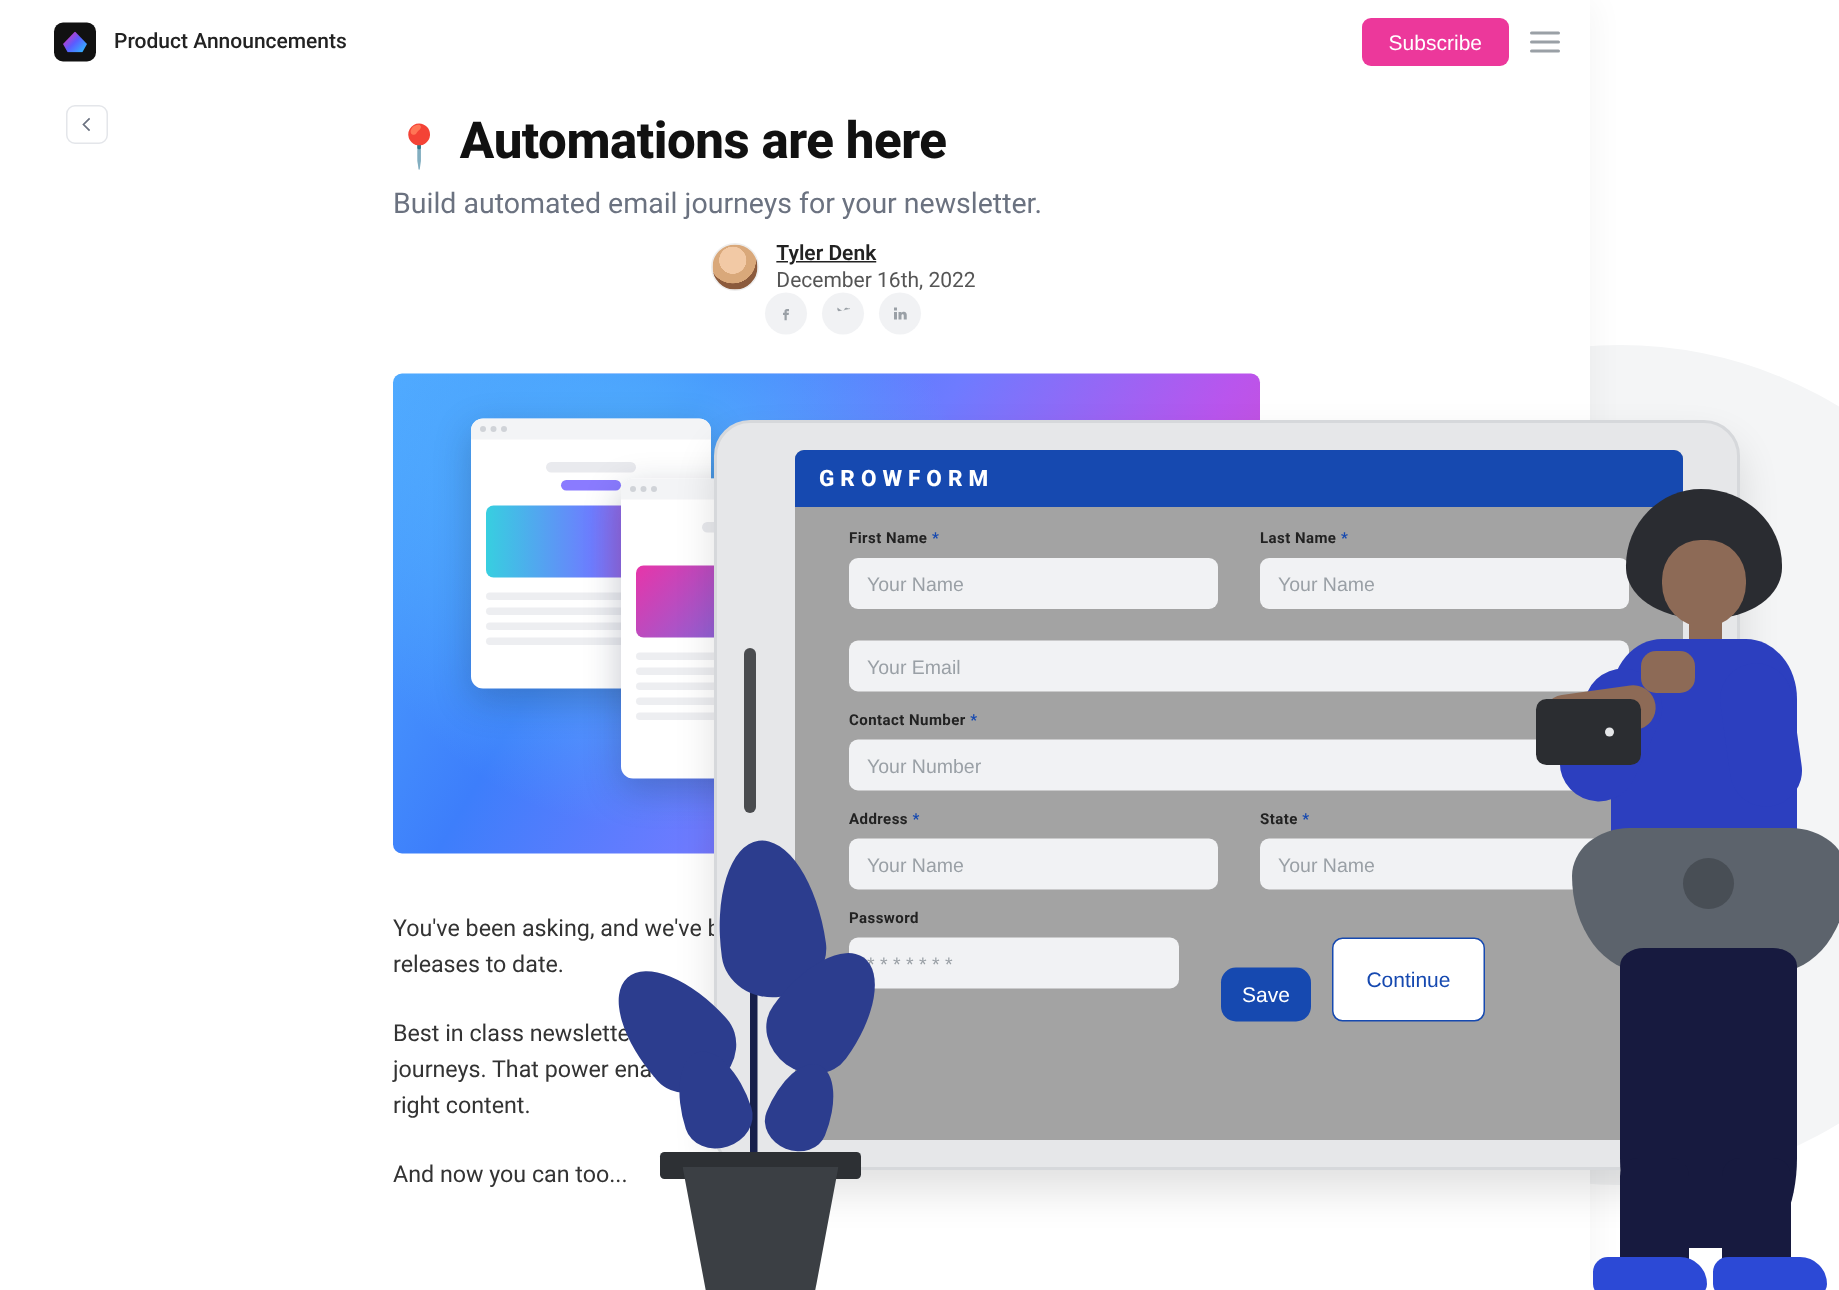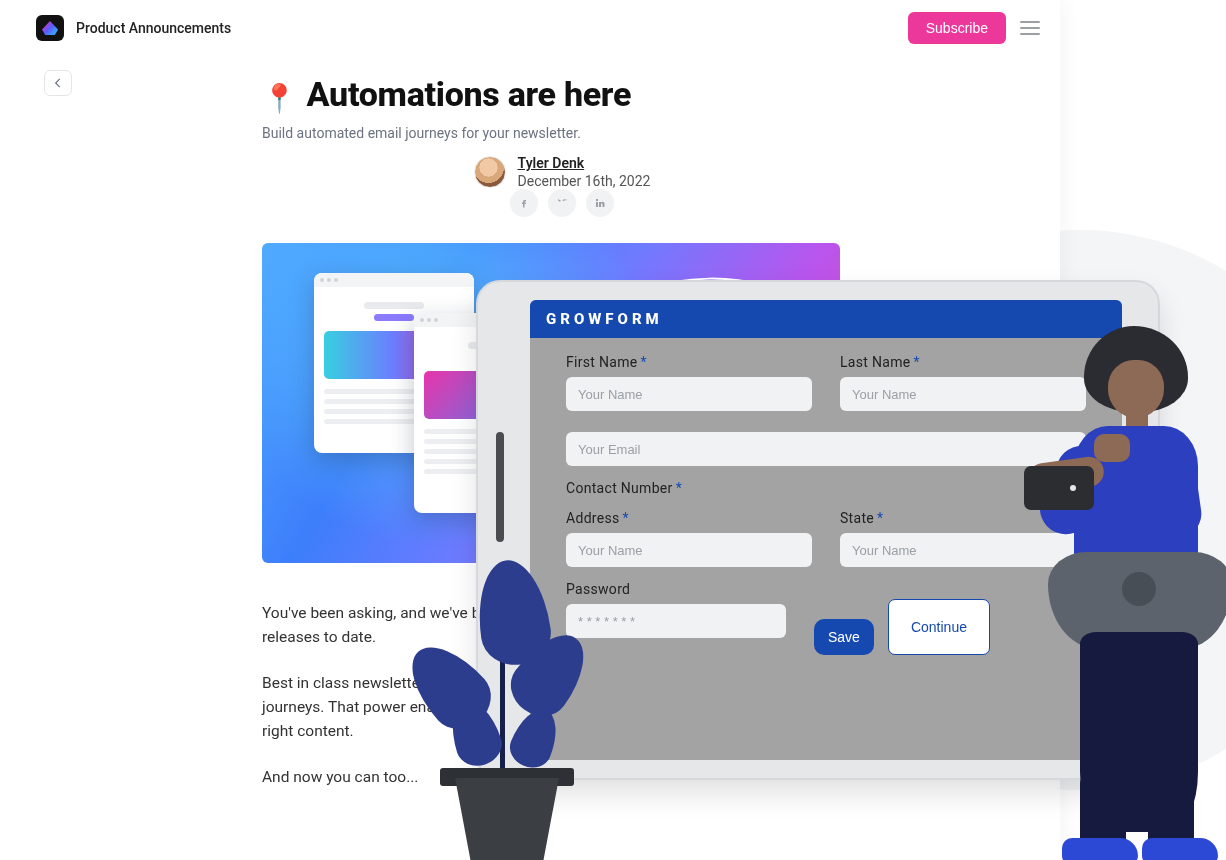--- a/index.html
+++ b/index.html
@@ -64,21 +64,21 @@
 }
 .back-btn svg { width: 14px; height: 14px; stroke:#6b7280; }
 
 .article {
   margin-left: 262px;
   width: 600px;
   padding-top: 18px;
 }
 .article h1 { font-size: 34px; font-weight: 800; color: #111; letter-spacing: -0.3px; }
 .pin { font-size: 28px; margin-right: 10px; vertical-align: -2px;}
-.subtitle { color: #6b7280; font-size: 14px; margin-top: 10px; }
+.subtitle { color: #6b7280; font-size: 19px; margin-top: 10px; }
 
 .byline-row { display: flex; align-items: center; justify-content: center; margin-top: 14px; flex-direction: column; }
 .byline { display:flex; align-items:center; gap:12px; }
 .avatar { width: 32px; height:32px; border-radius:50%; background: radial-gradient(circle at 45% 35%, #f2c9a5 0 35%, #d9a87a 36% 60%, #8b5a3c 61% 100%); border:1px solid #eee;}
 .author { font-size:14px; color:#222; text-decoration: underline; font-weight:600;}
 .date { font-size:14px; color:#555; margin-top:2px;}
 .socials { display:flex; gap:10px; }
 .soc {
   width:28px; height:28px; border-radius:50%; background:#f1f2f4;
   display:flex; align-items:center; justify-content:center; cursor:pointer;
@@ -126,21 +126,21 @@
   border-radius: 24px;
   border: 2px solid #d6d8db;
   box-shadow: 0 14px 28px rgba(0,0,0,.12);
   padding: 18px 36px 18px 52px;
 }
 .tablet-screen { background:#a3a3a3; width:100%; height:100%; border-radius:6px; position:relative; overflow:hidden; }
 .form-header { background:#1649b0; color:#fff; padding:10px 16px; font-weight:800; letter-spacing:4px; font-size:15px;}
 .form-body { padding: 16px 36px 20px 36px; }
 .row { display:flex; gap:28px; margin-bottom:14px;}
 .field { flex:1; }
-.label { font-size:14px; color:#222; font-weight:400; letter-spacing:.3px; }
+.label { font-size:10px; color:#222; font-weight:700; letter-spacing:.3px; }
 .req { color:#1649b0; margin-left:3px; }
 .input {
   margin-top:7px; height:34px; border-radius:6px; background:#f1f2f4;
   border:none; width:100%; padding:0 12px; font-size:13px; color:#555;
 }
 .input::placeholder { color:#9aa0a6; }
 .btn-row { display:flex; gap:14px; align-items:flex-end; justify-content:flex-start; }
 .save-btn { background:#1649b0; color:#fff; border:none; padding:10px 14px; border-radius:10px; font-size:14px; font-weight:400; cursor:pointer;}
 .continue-btn { background:#fff; color:#1649b0; border:1.5px solid #1649b0; padding:19px 22px; border-radius:7px; font-size:14px; font-weight:500; cursor:pointer;}
 .tablet-side { position:absolute; left:18px; top:150px; width:8px; height:110px; background:#4a4c4f; border-radius:4px;}
@@ -320,20 +320,21 @@
         </div>
       </div>
       <div class="row">
         <div class="field">
           <input class="input" placeholder="Your Email" style="">
         </div>
       </div>
       <div class="row">
         <div class="field">
           <div class="label"><span>Contact  Number</span><span class="req">*</span></div>
+          <input class="input" placeholder="Your Number" style="">
         </div>
       </div>
       <div class="row">
         <div class="field">
           <div class="label"><span>Address</span><span class="req">*</span></div>
           <input class="input" placeholder="Your Name" style="">
         </div>
         <div class="field">
           <div class="label"><span>State</span><span class="req">*</span></div>
           <input class="input" placeholder="Your Name" style="">

